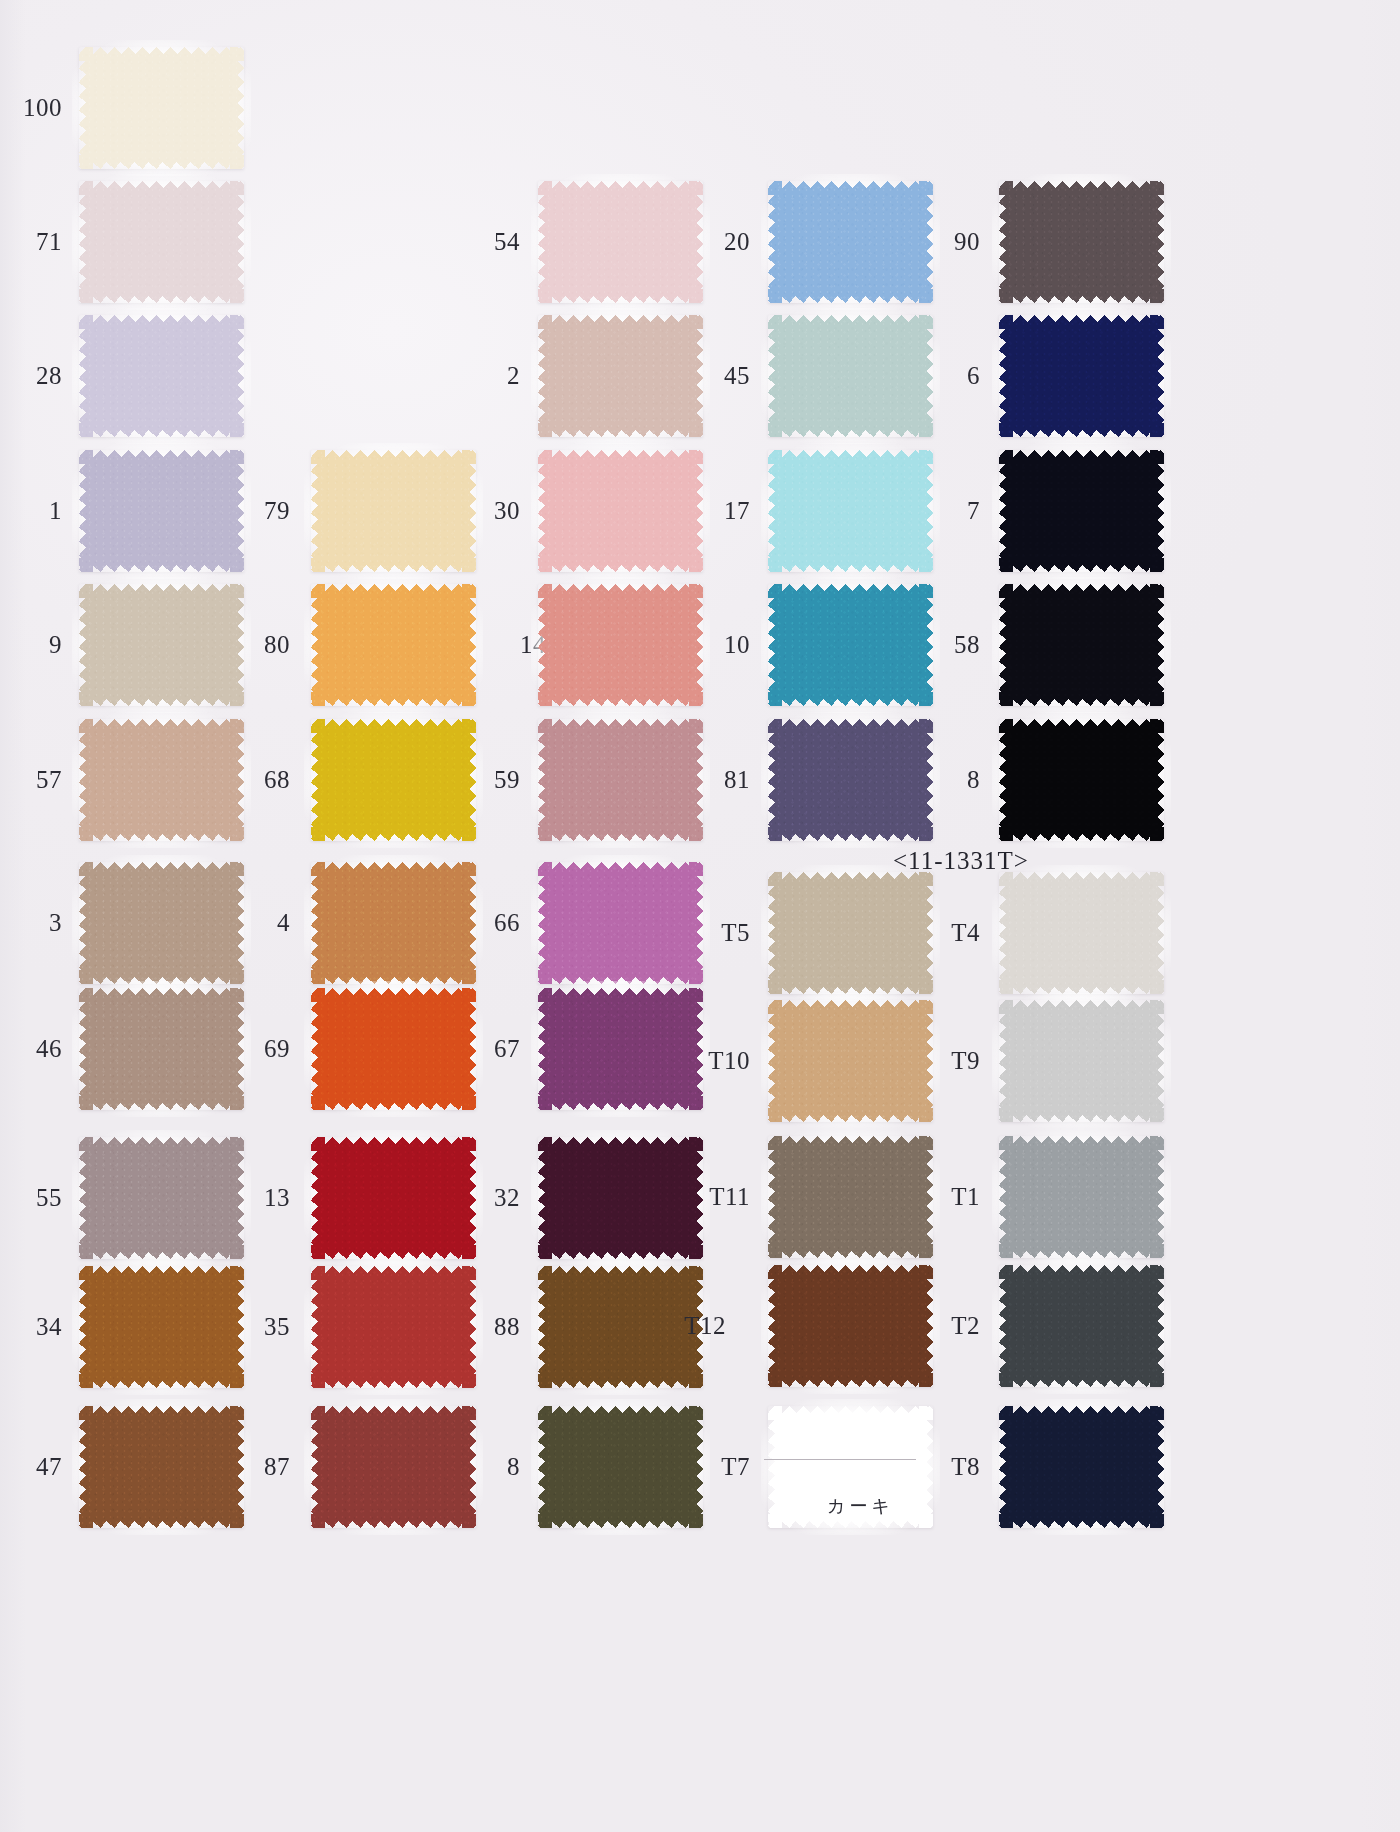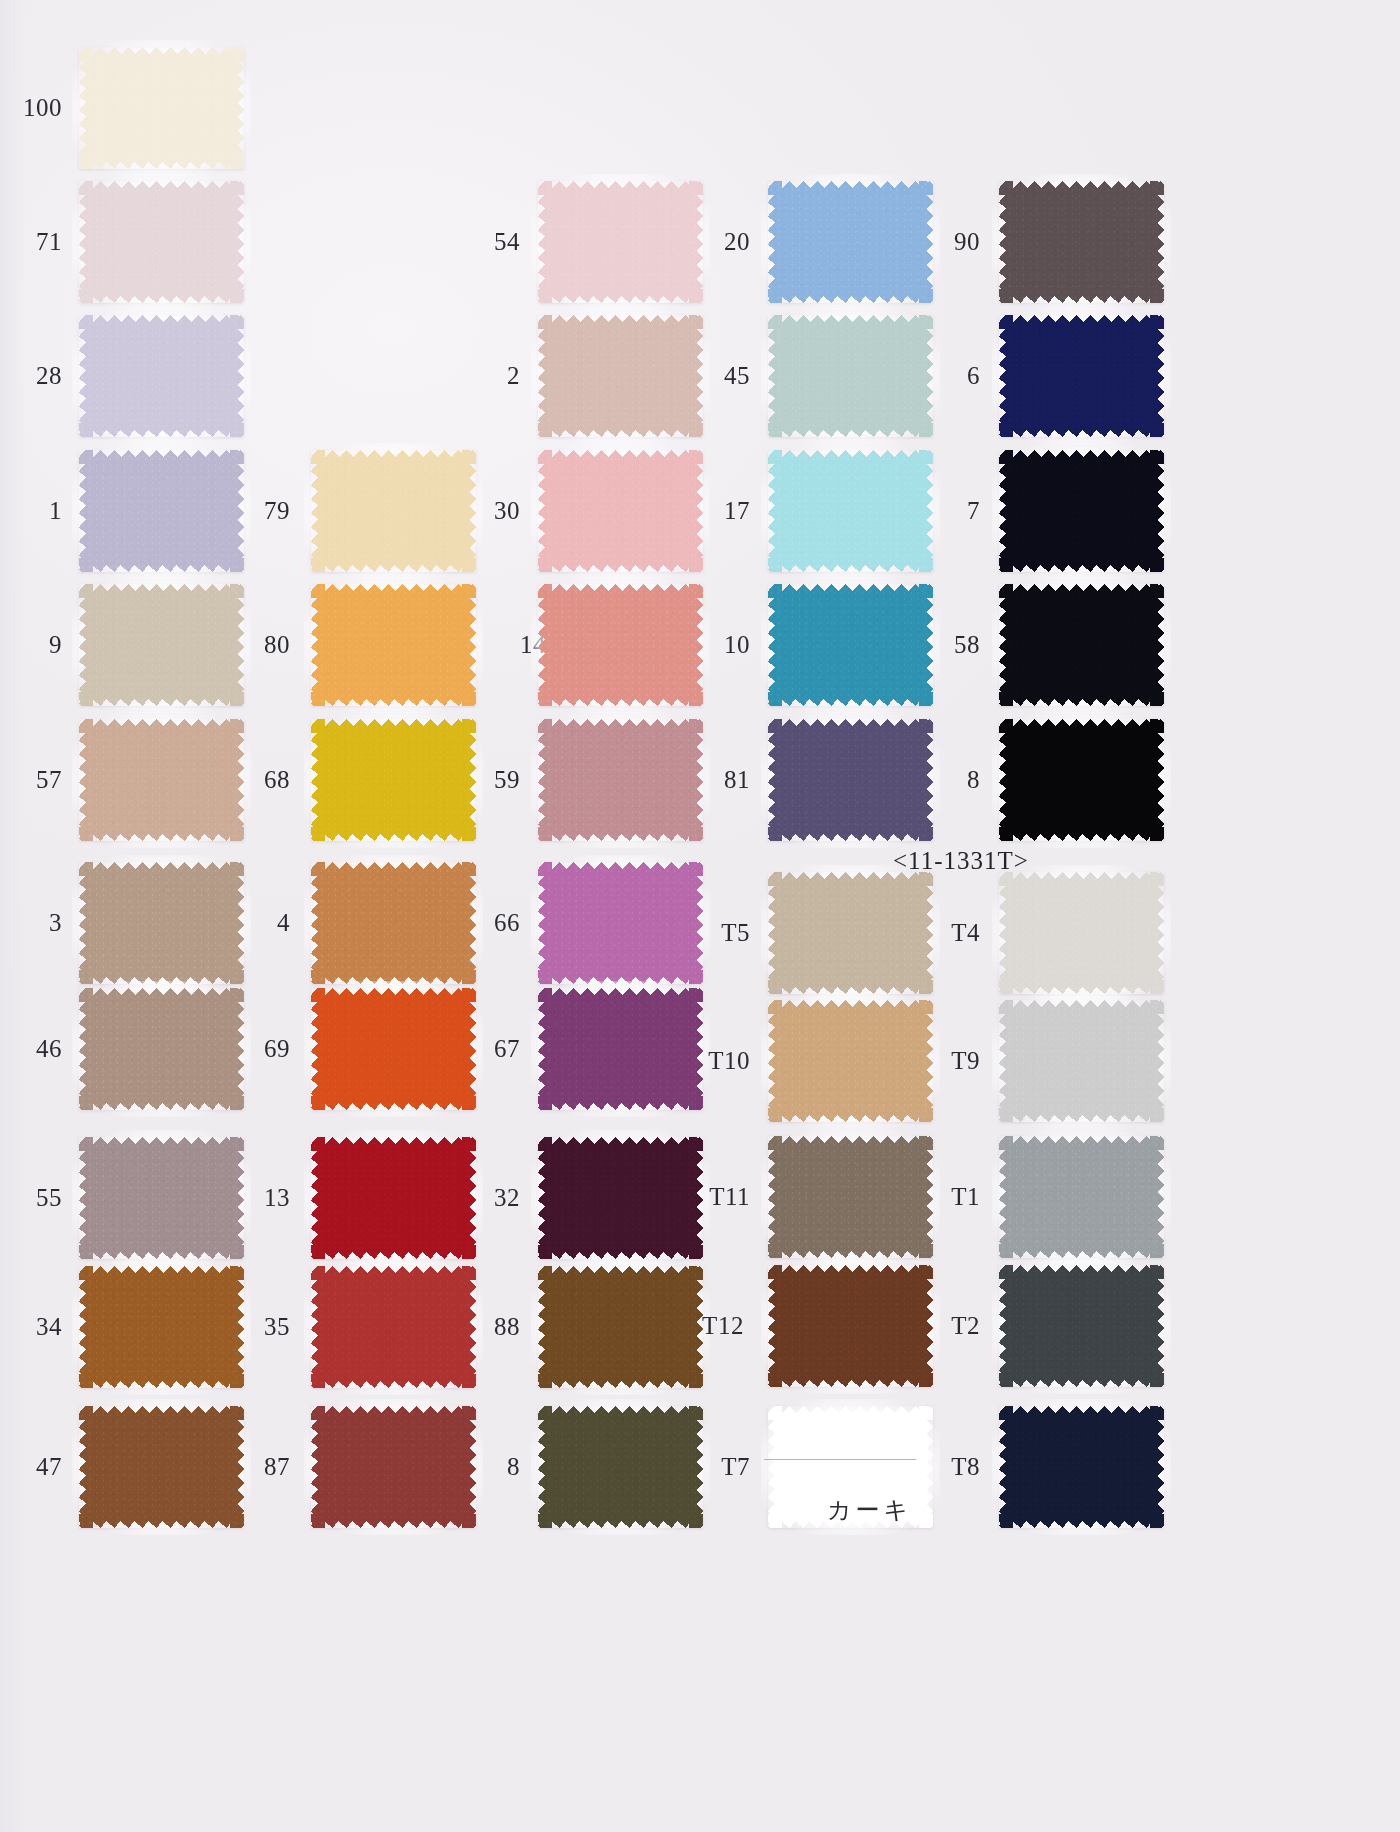--- a/index.html
+++ b/index.html
@@ -100,21 +100,21 @@
   
   .code-label {
     position: absolute;
     font-size: 25px;
     color: #23232c;
     letter-spacing: 1px;
     white-space: nowrap;
   }
   .jp-label {
     position: absolute;
-    font-size: 24px;
+    font-size: 18px;
     color: #2b2b34;
     letter-spacing: 4px;
     white-space: nowrap;
     font-family: "DejaVu Sans", sans-serif;
   }
   .rule {
     position: absolute;
     height: 1px;
     background: #b9b4bb;
   }
@@ -268,21 +268,21 @@
       <div class="felt" style="background: rgb(196, 182, 161);"></div>
     </div>
     <div class="cell-label right-of" style="left: 670px; width: 80px; top: 1061px;">T10</div>
     <div class="swatch" style="left: 768px; top: 1000px; width: 165px; height: 122px;">
       <div class="felt" style="background: rgb(207, 167, 124);"></div>
     </div>
     <div class="cell-label right-of" style="left: 670px; width: 80px; top: 1197px;">T11</div>
     <div class="swatch" style="left: 768px; top: 1136px; width: 165px; height: 122px;">
       <div class="felt" style="background: rgb(127, 112, 98);"></div>
     </div>
-    <div class="cell-label right-of" style="left: 683px; width: 80px; top: 1326px; text-align: center;">T12</div>
+    <div class="cell-label right-of" style="left: 646px; width: 80px; top: 1326px;">T12</div>
     <div class="swatch" style="left: 768px; top: 1265px; width: 165px; height: 122px;">
       <div class="felt" style="background: rgb(107, 58, 35);"></div>
     </div>
     <div class="cell-label right-of" style="left: 670px; width: 80px; top: 1467px;">T7</div>
     <div class="swatch" style="left: 768px; top: 1406px; width: 165px; height: 122px;">
       <div class="felt" style="background: rgb(255, 255, 255);"></div>
     </div>
     <div class="cell-label right-of" style="left: 900px; width: 80px; top: 242px;">90</div>
     <div class="swatch" style="left: 999px; top: 181px; width: 165px; height: 122px;">
       <div class="felt" style="background: rgb(92, 80, 83);"></div>

